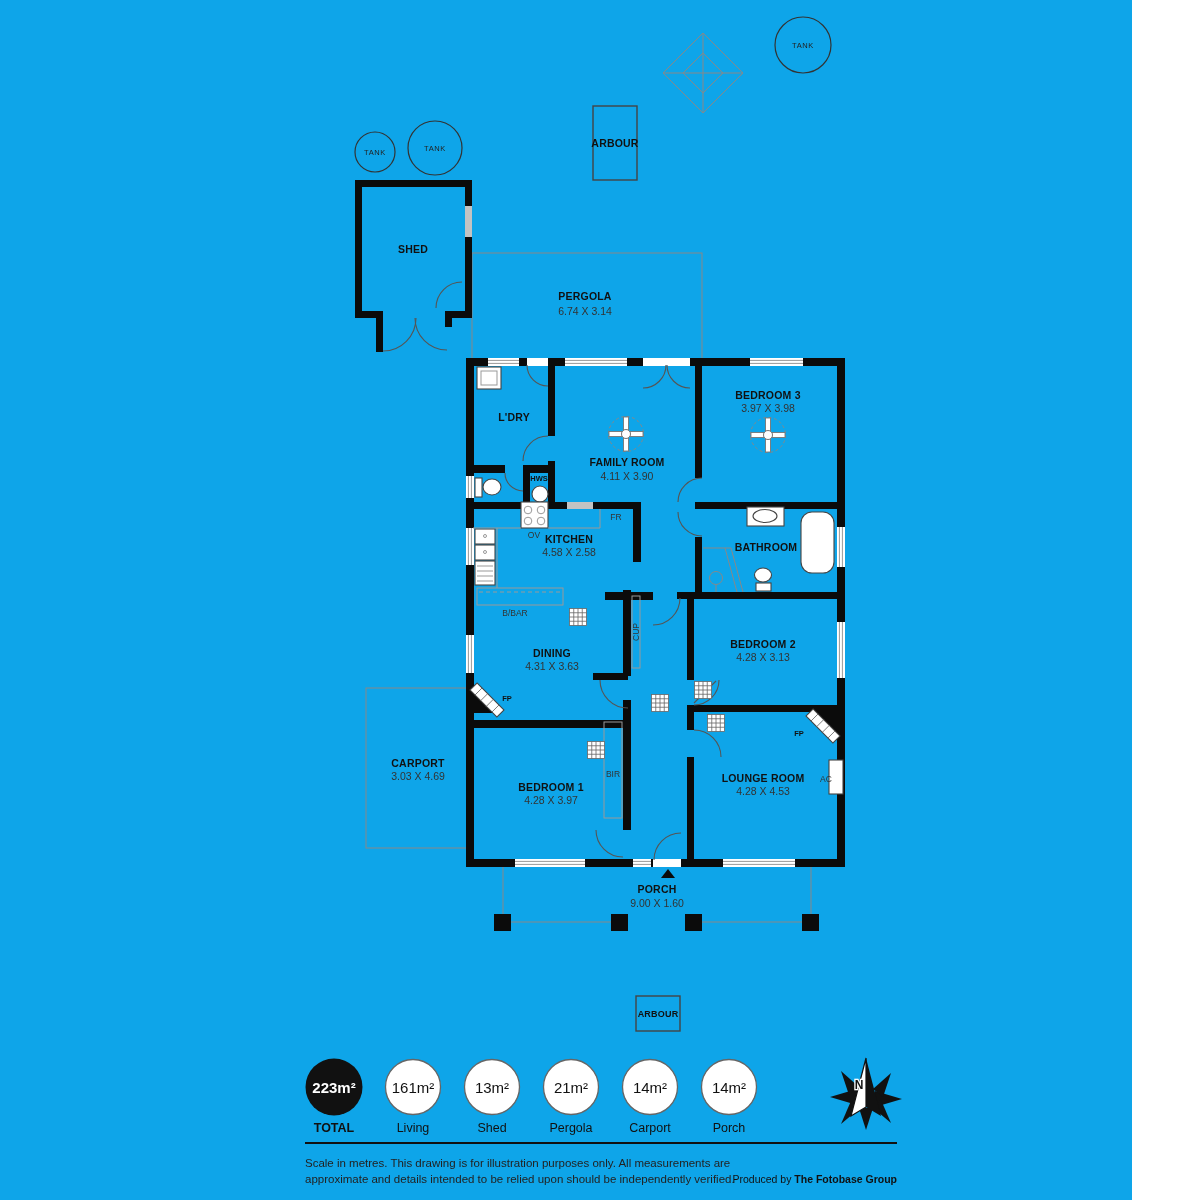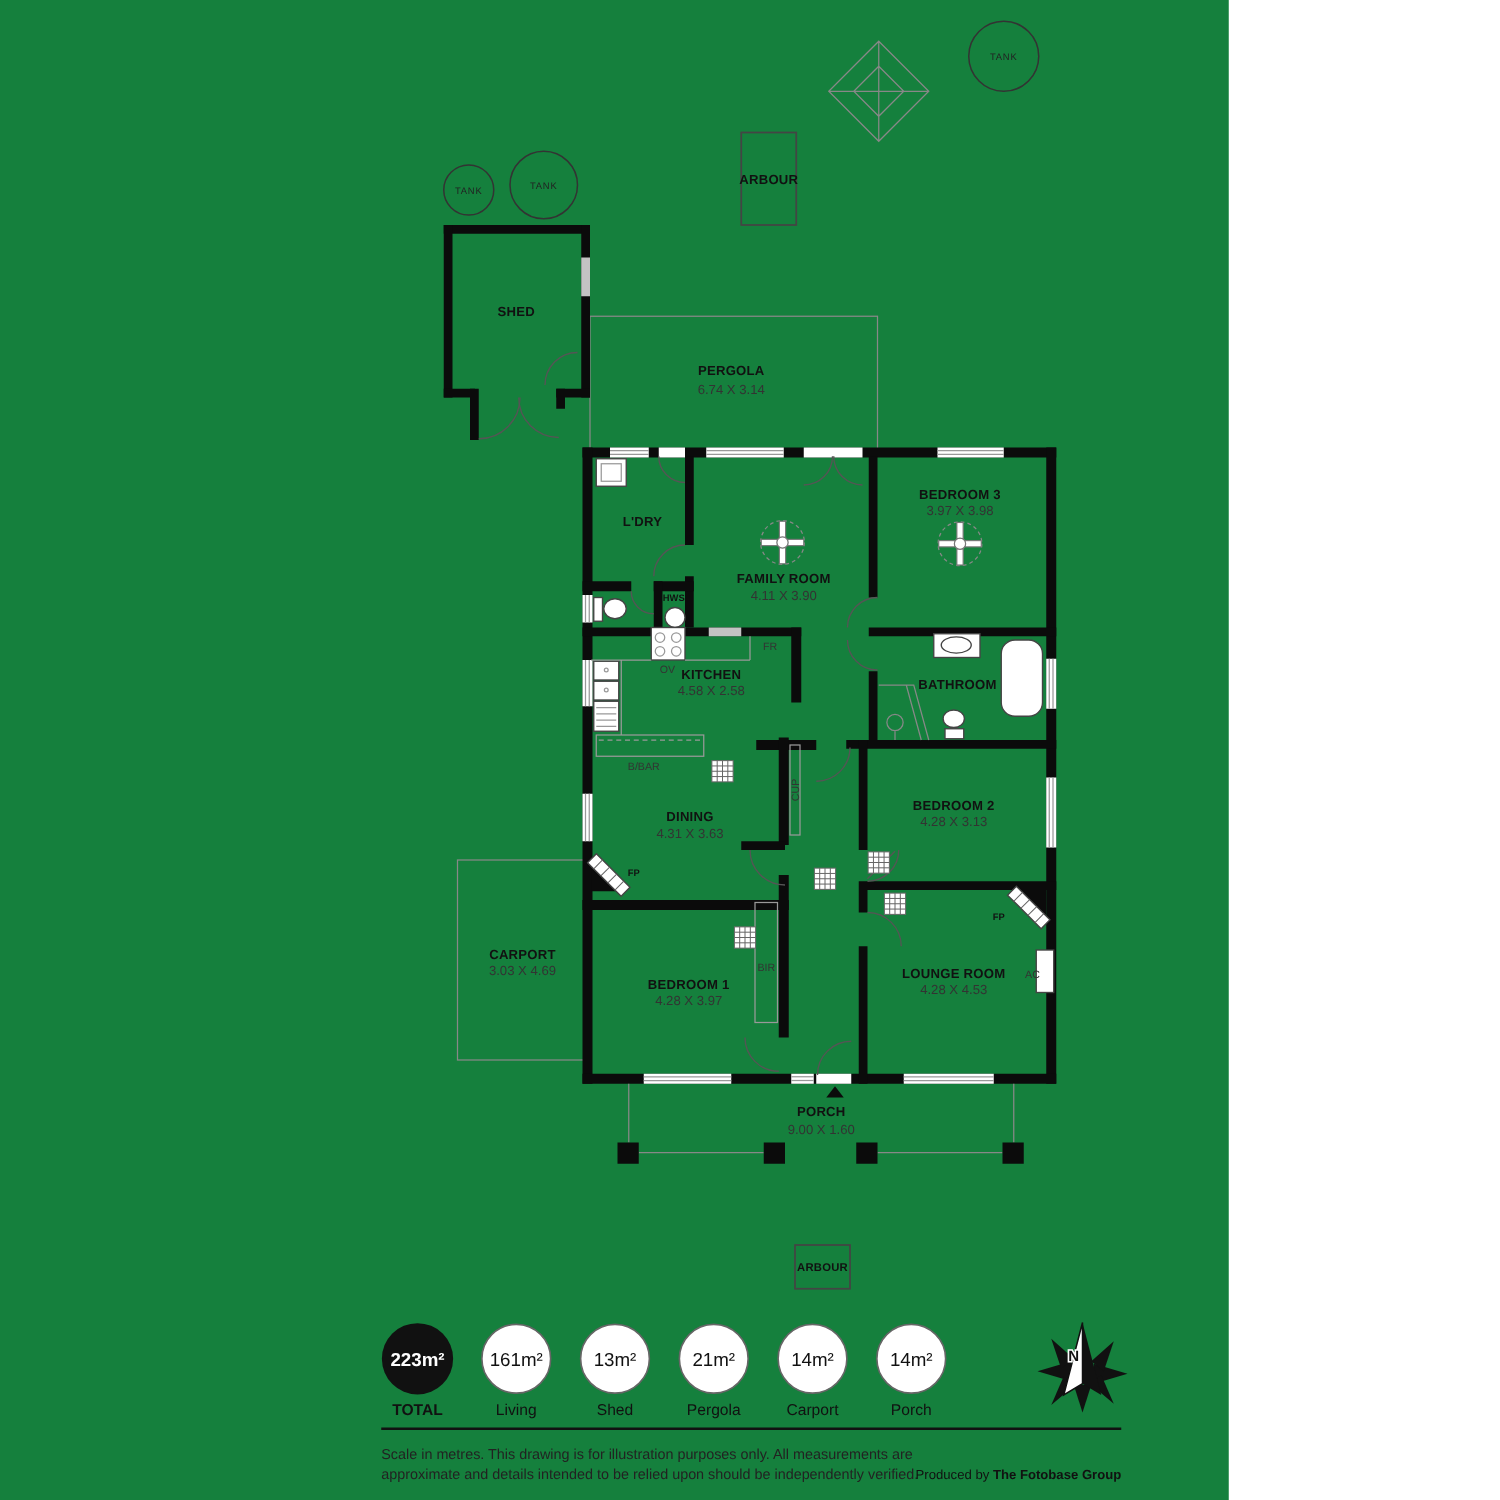--- a/index.html
+++ b/index.html
@@ -1,16 +1,16 @@
 <!DOCTYPE html>
 <html><head>
 <meta charset="utf-8">
 <style>
   html,body{margin:0;padding:0;background:#fff;}
-  #canvas{position:relative;width:983px;height:1200px;background:#15803d;overflow:hidden;}
+  #canvas{position:relative;width:1132px;height:1200px;background:#0ea5e9;overflow:hidden;}
   svg text{font-family:"Liberation Sans",sans-serif;}
   .rname{font-weight:bold;font-size:10.5px;fill:#111;letter-spacing:.2px;text-anchor:middle;}
   .rdim{font-size:10.5px;fill:#333;text-anchor:middle;}
   .fix{font-weight:bold;font-size:7.5px;fill:#111;text-anchor:middle;}
   .fix2{font-size:8.5px;fill:#333;text-anchor:middle;}
   .tankt{font-size:7.5px;fill:#222;text-anchor:middle;letter-spacing:.6px;}
   .wall{fill:#0b0b0b;}
   .thin{fill:none;stroke:#888;stroke-width:1;}
   .thin2{fill:none;stroke:#333;stroke-width:1.2;}
   .fixt{fill:#fff;stroke:#444;stroke-width:1.1;}

